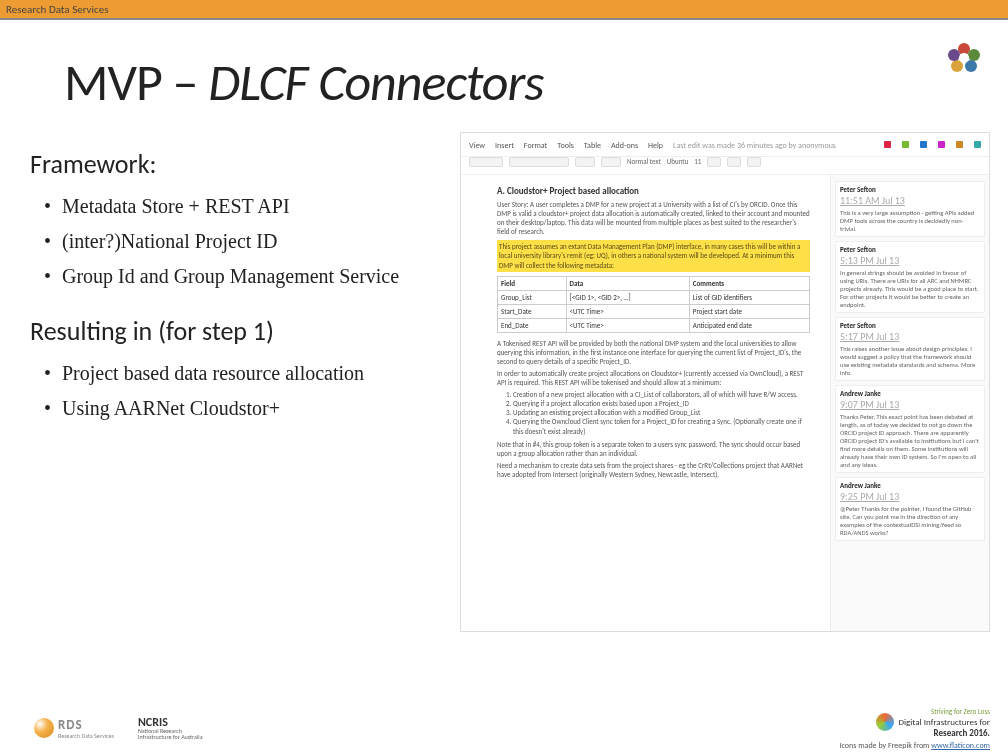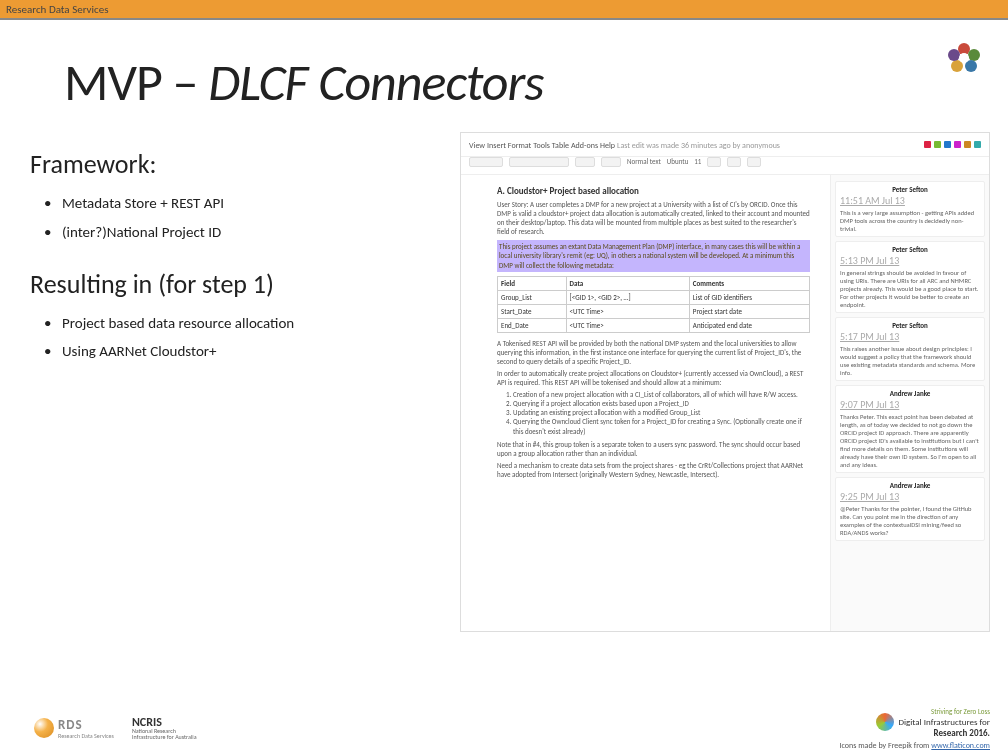--- a/index.html
+++ b/index.html
@@ -6,47 +6,47 @@
   html, body { width: 1008px; height: 756px; font-family: Calibri, Arial, sans-serif; background: #fff; overflow: hidden; }
   .header-bar { height: 20px; background: #ed9b33; border-bottom: 2px solid #888; display: flex; align-items: center; padding-left: 6px; }
   .header-text { font-size: 11px; color: #444; }
   .title-row { padding: 30px 0 10px 64px; }
   .title-normal { font-family: "Calibri Light", Calibri, sans-serif; font-size: 52px; color: #222; font-weight: 300; letter-spacing: -1px; }
   .title-italic { font-family: "Calibri Light", Calibri, sans-serif; font-size: 52px; color: #222; font-style: italic; font-weight: 300; letter-spacing: -1px; margin-top: 34px; }
   .content-row { display: flex; padding: 0 0 0 30px; }
   .left-col { width: 420px; padding-top: 24px; }
   .section-heading { font-size: 26px; color: #222; margin-bottom: 14px; }
   ul.bullets { list-style: none; margin: 0 0 26px 14px; }
-  ul.bullets li { font-size: 15px; color: #222; line-height: 1.25; margin-bottom: 10px; padding-left: 18px; position: relative; }
+  ul.bullets li { font-size: 20px; color: #222; line-height: 1.25; margin-bottom: 10px; padding-left: 18px; position: relative; font-family: Liberation Serif, serif; }
   ul.bullets li::before { content: "•"; position: absolute; left: 0; top: 0; }
   .right-col { flex: 1; padding: 8px 10px 0 10px; position: relative; }
   .doc-wrap { width: 530px; height: 500px; background: #fff; border: 1px solid #ddd; position: relative; font-size: 8px; color: #333; }
-  .doc-toolbar { height: 24px; border-bottom: 1px solid #eee; display: flex; align-items: center; gap: 2px; padding: 0 8px; font-size: 8px; color: #555; }
+  .doc-toolbar { height: 24px; border-bottom: 1px solid #eee; display: flex; align-items: center; gap: 10px; padding: 0 8px; font-size: 8px; color: #555; }
   .doc-toolbar .spacer { flex: 1; }
   .doc-toolbar .av { width: 7px; height: 7px; border-radius: 1px; display: inline-block; margin-left: 1px; }
   .doc-subbar { height: 18px; border-bottom: 1px solid #eee; display: flex; align-items: flex-start; gap: 6px; padding: 0 8px; }
   .doc-subbar .pill { height: 10px; width: 34px; background: #f3f3f3; border: 1px solid #ddd; border-radius: 2px; }
   .doc-body { display: flex; height: calc(100% - 42px); }
   .doc-page { width: 370px; padding: 10px 20px 10px 36px; background: #fff; border-right: 1px solid #eee; }
   .doc-page h4 { font-size: 9px; margin-bottom: 4px; }
   .doc-page .story { font-size: 7px; color: #555; line-height: 1.3; margin-bottom: 4px; }
-  .doc-page .hl { background: #c4b5fd; padding: 2px; font-size: 7px; color: #5a4a1a; line-height: 1.3; margin-bottom: 4px; }
+  .doc-page .hl { background: #fde047; padding: 2px; font-size: 7px; color: #5a4a1a; line-height: 1.3; margin-bottom: 4px; }
   table.meta { width: 100%; border-collapse: collapse; font-size: 7px; margin-bottom: 6px; }
   table.meta th, table.meta td { border: 1px solid #ccc; padding: 2px 3px; text-align: left; vertical-align: top; }
   table.meta th { font-weight: bold; color: #333; }
   table.meta td.link { color: #b04040; }
   .doc-page p { font-size: 7px; color: #555; line-height: 1.3; margin-bottom: 3px; }
   .doc-page ol { font-size: 7px; color: #555; line-height: 1.3; margin: 2px 0 4px 16px; }
   .doc-comments { flex: 1; padding: 6px 4px; background: #fafafa; overflow: hidden; }
   .cmt { background: #fff; border: 1px solid #eee; border-radius: 2px; padding: 3px 4px; margin-bottom: 4px; font-size: 6.5px; color: #666; }
-  .cmt .cname { font-weight: bold; color: #222; font-size: 7px; text-align: center; }
+  .cmt .cname { font-weight: bold; color: #222; font-size: 7px; }
   .cmt .ctime { color: #aaa; font-size: 10px; margin-bottom: 2px; text-decoration: underline; }
   .corner-icon { position: absolute; right: 24px; top: 38px; width: 40px; height: 40px; }
   .footer { position: absolute; bottom: 0; left: 0; right: 0; height: 52px; display: flex; align-items: center; justify-content: space-between; padding: 0 18px 4px 34px; }
-  .footer-left { display: flex; align-items: center; gap: 18px; }
+  .footer-left { display: flex; align-items: center; gap: 24px; }
   .rds-badge { display: flex; align-items: center; gap: 4px; }
   .rds-circle { width: 20px; height: 20px; border-radius: 50%; background: radial-gradient(circle at 30% 30%, #fff, #f5b24a 40%, #d98a1e); }
   .rds-text { font-size: 13px; font-weight: bold; color: #888; letter-spacing: 1px; }
   .ncris { font-size: 10px; color: #333; line-height: 1; }
   .ncris .big { font-size: 12px; font-weight: bold; }
   .footer-right { text-align: right; font-size: 8px; color: #555; }
   .footer-right .link { color: #3366aa; text-decoration: underline; }
   .dir-logo { display: flex; align-items: center; gap: 4px; margin-bottom: 2px; justify-content: flex-end; }
   .dir-swirl { width: 18px; height: 18px; border-radius: 50%; background: conic-gradient(#e63,#3af,#9c3,#e63); }
   .dir-text { font-size: 9px; color: #333; }
@@ -73,20 +73,21 @@
 <div class="title-row">
   <span class="title-normal">MVP – </span><span class="title-italic">DLCF Connectors</span>
 </div>
 
 <div class="content-row">
   <div class="left-col">
     <div class="section-heading">Framework:</div>
     <ul class="bullets">
       <li>Metadata Store + REST API</li>
       <li>(inter?)National Project ID</li>
+      <li>Group Id and Group Management Service</li>
     </ul>
     <div class="section-heading">Resulting in (for step 1)</div>
     <ul class="bullets">
       <li>Project based data resource allocation</li>
       <li>Using AARNet Cloudstor+</li>
     </ul>
   </div>
 
   <div class="right-col">
     <div class="doc-wrap">

